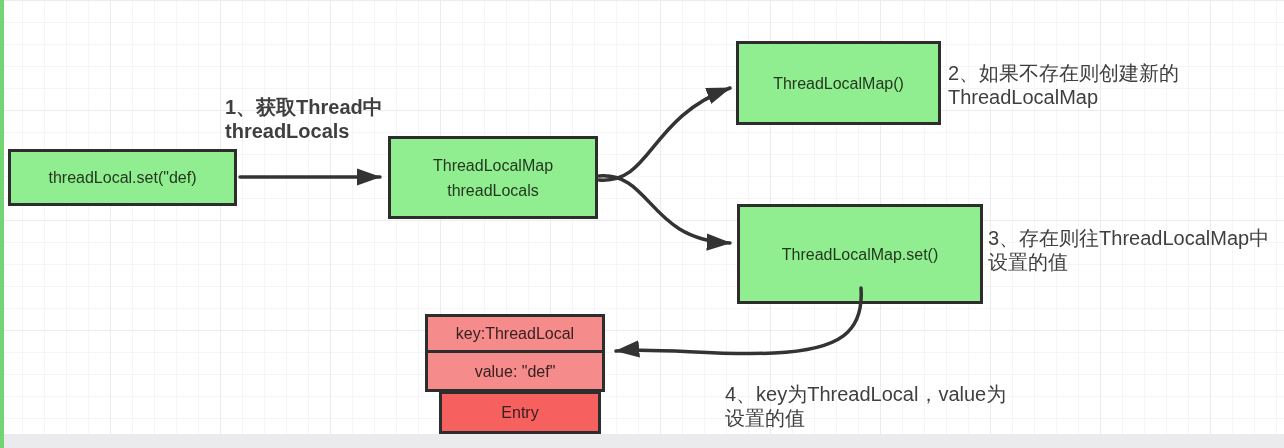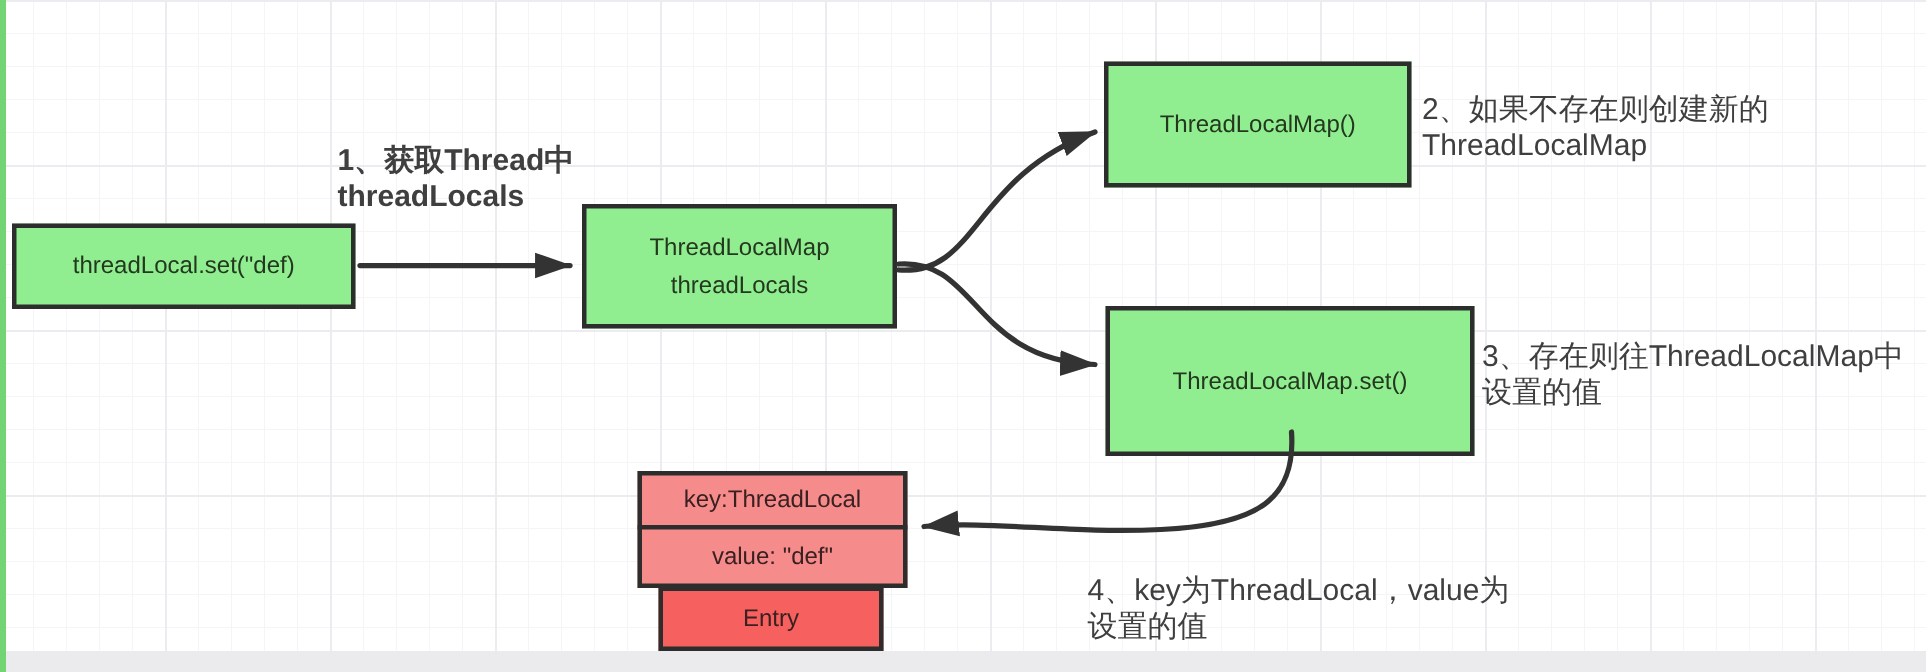--- a/index.html
+++ b/index.html
@@ -27,21 +27,21 @@
   }
   .green{background:#90ee90;}
   .pink{background:#f68b8b;color:#3a2020;}
   .red{background:#f6615f;color:#3a2020;}
   #box-a{left:8px;top:149px;width:229px;height:57px;}
   #box-b{left:388px;top:136px;width:210px;height:83px;}
   #box-c{left:736px;top:41px;width:205px;height:84px;}
   #box-d{left:737px;top:204px;width:246px;height:100px;}
   #cell-key{left:425px;top:314px;width:180px;height:39px;z-index:3;}
   #cell-value{left:425px;top:350px;width:180px;height:42px;z-index:3;}
-  #box-entry{left:439px;top:391px;width:150px;height:43px;z-index:2;}
+  #box-entry{left:439px;top:391px;width:162px;height:43px;z-index:2;}
   .note{
     position:absolute;font-size:20px;color:#3f3f3f;text-align:left;line-height:24px;z-index:1;
   }
   #note-1{left:225px;top:95px;width:175px;font-weight:bold;}
   #note-2{left:948px;top:61px;width:250px;}
   #note-3{left:988px;top:226px;width:296px;}
   #note-4{left:725px;top:382px;width:355px;}
   svg.arrows{position:absolute;left:0;top:0;width:1284px;height:448px;pointer-events:none;z-index:4;}
   svg.arrows path.link{fill:none;stroke:#333333;stroke-width:3.5;stroke-linecap:round;}
 </style>

